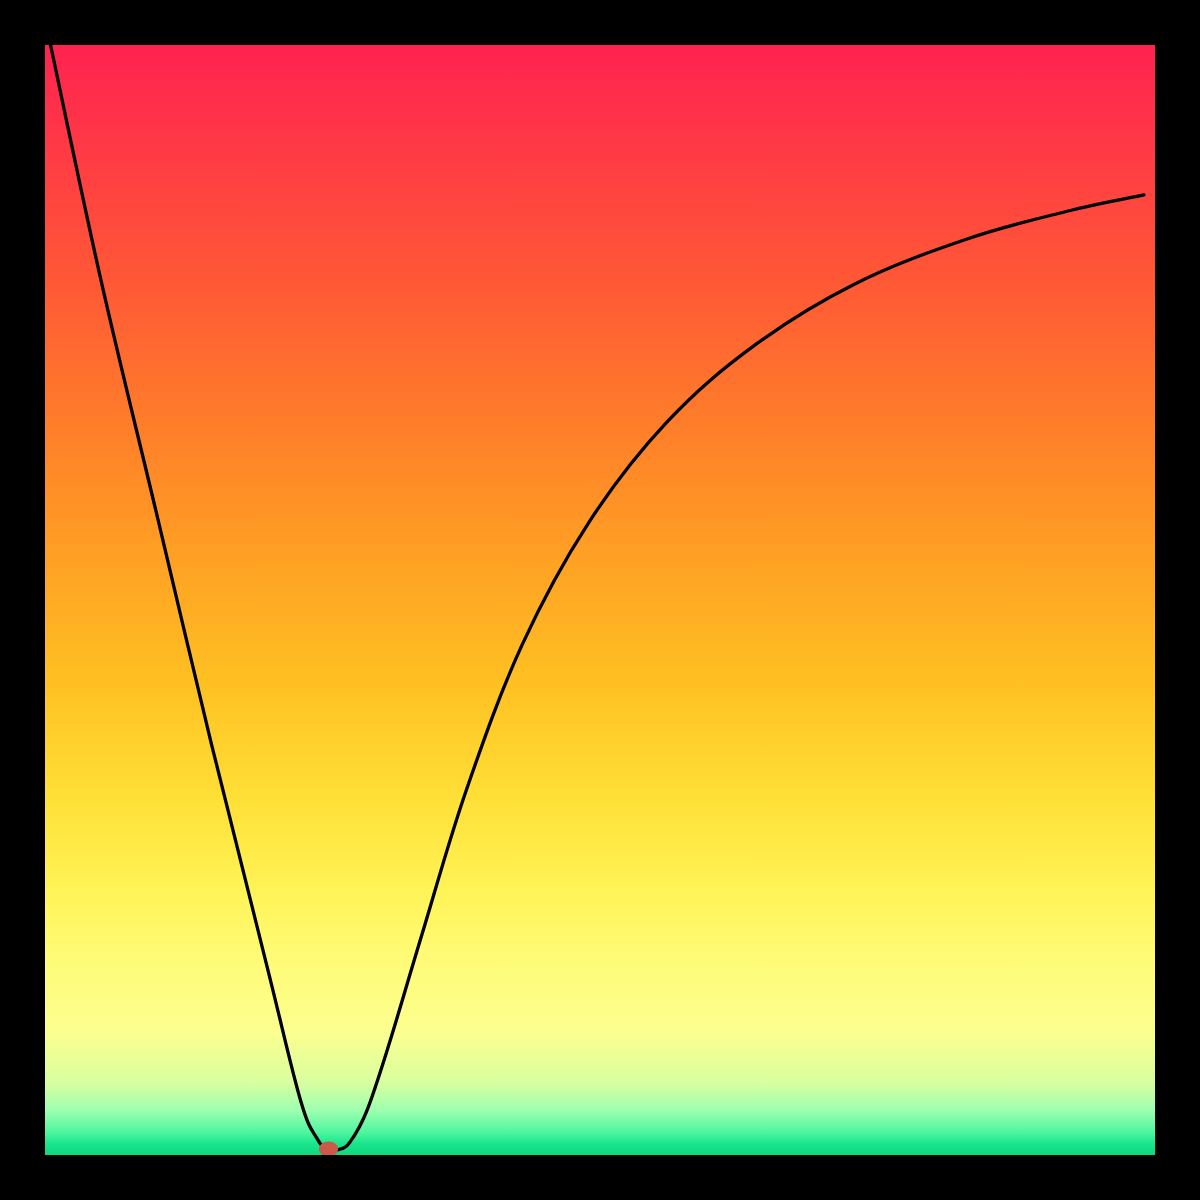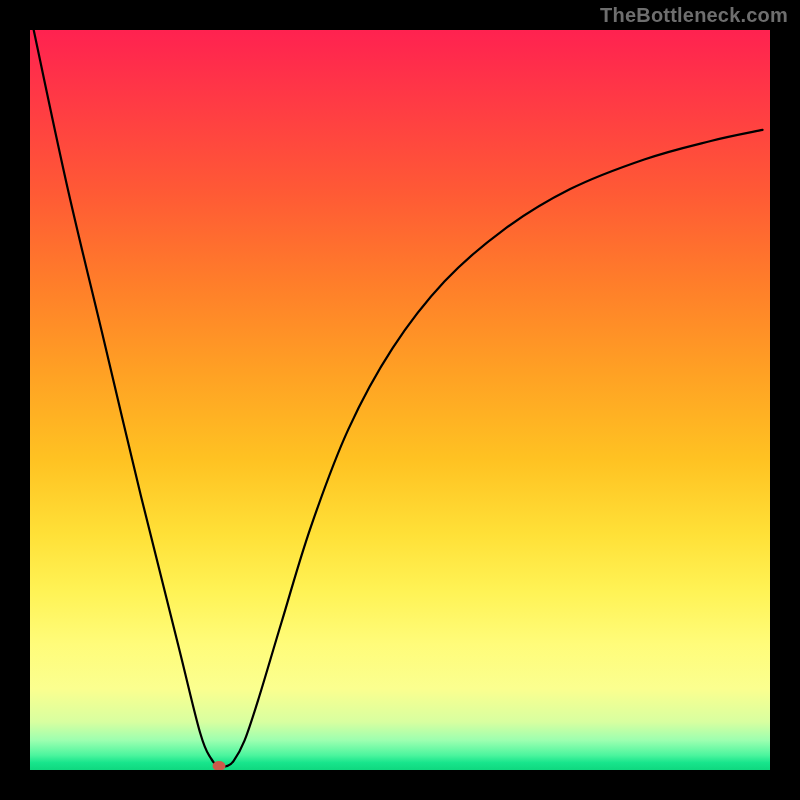--- a/index.html
+++ b/index.html
@@ -70,21 +70,20 @@
     background: #cc5a4a;
     transform: translate(-50%, -50%);
     z-index: 5;
   }
 </style>
 </head>
 <body>
 
 <div class="frame">
 
-  <div class="watermark">TheBottleneck.com</div>
 
   <div class="plot-area">
     <div class="gradient"></div>
 
     <svg class="curve" viewBox="0 0 740 740" preserveAspectRatio="none">
       <path id="curve-path" fill="none" stroke="#000" stroke-width="2.2" stroke-linejoin="round" stroke-linecap="round" d="M 3.70 0.00 C 9.69 27.97, 24.35 99.46, 37.00 155.40 C 49.65 211.34, 60.68 254.86, 74.00 310.80 C 87.32 366.74, 97.68 411.59, 111.00 466.20 C 124.32 520.81, 137.34 571.58, 148.00 614.20 C 158.66 656.82, 164.21 682.35, 170.20 703.00 C 176.19 723.65, 177.97 722.91, 181.30 728.90 C 184.63 734.89, 186.04 734.97, 188.70 736.30 C 191.36 737.63, 193.44 737.23, 196.10 736.30 C 198.76 735.37, 200.17 735.78, 203.50 731.12 C 206.83 726.46, 209.94 722.12, 214.60 710.40 C 219.26 698.68, 222.74 687.31, 229.40 666.00 C 236.06 644.69, 242.28 622.64, 251.60 592.00 C 260.92 561.36, 269.21 530.43, 281.20 495.80 C 293.19 461.17, 303.55 431.57, 318.20 399.60 C 332.85 367.63, 345.28 344.84, 362.60 318.20 C 379.92 291.56, 394.42 272.91, 414.40 251.60 C 434.38 230.29, 450.96 216.45, 473.60 199.80 C 496.24 183.15, 514.89 171.75, 540.20 159.10 C 565.51 146.45, 588.89 138.16, 614.20 129.50 C 639.51 120.84, 659.49 116.33, 680.80 111.00 C 702.11 105.67, 723.28 101.90, 732.60 99.90"></path>
     </svg>
 
     <div id="marker" class="marker" style="left: 188.7px; top: 736.3px; background: rgb(204, 90, 74);"></div>
   </div>

